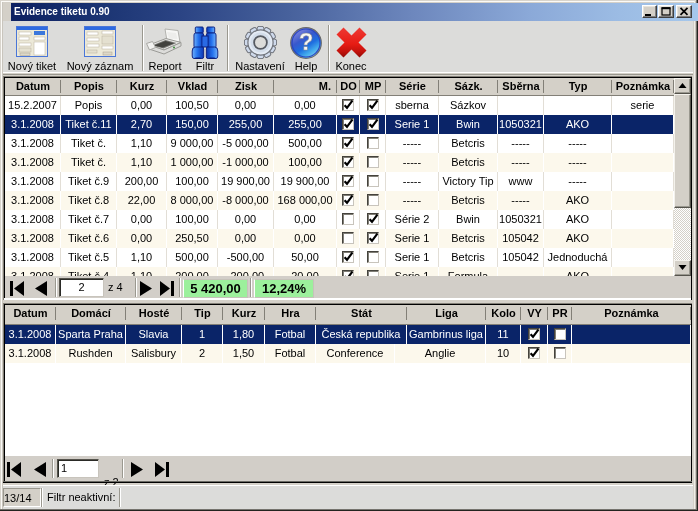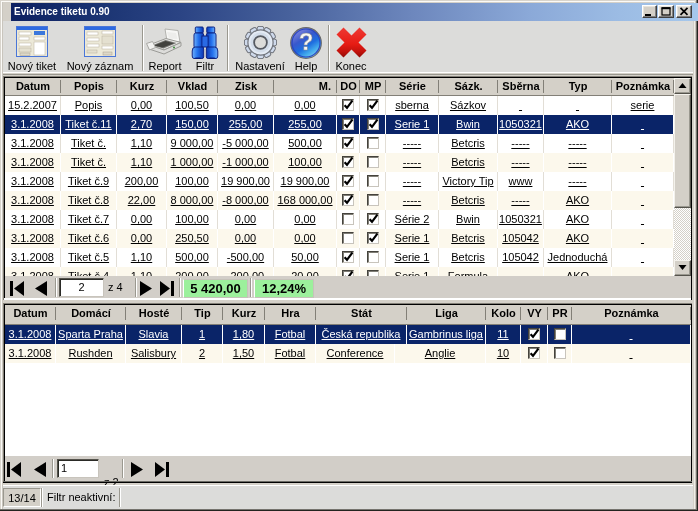--- a/index.html
+++ b/index.html
@@ -19,21 +19,21 @@
 .tbtn .lb { margin-top:1px; line-height:12px; white-space:nowrap; }
 .tsep { position:absolute; top:4px; height:46px; width:2px; border-left:1px solid #9a988f; border-right:1px solid #fff; }
 
 .panel { position:absolute; left:3px; width:688px; background:#fff; }
 .pb { position:absolute; background:#000; }
 
 .hdrrow { position:absolute; display:flex; background:#d4d0c8; height:18px; border-bottom:1px solid #827f77; }
 .hc { position:relative; height:17px; text-align:center; font-weight:bold; font-size:11px; line-height:17px; color:#000; }
 .hc::after { content:''; position:absolute; right:0; top:2px; bottom:2px; width:1px; background:#827f77; }
 .rows { position:absolute; overflow:hidden; }
-.row { display:flex; height:19px;text-decoration:underline; }
+.row { display:flex; height:19px; }
 .row.w { background:#fff; }
 .row.c { background:#fcf8ec; }
 .row.s { background:#0a2468; color:#fff; }
 .dc { height:19px; text-align:center; font-size:11px; line-height:19px; overflow:hidden; white-space:nowrap; }
 .row.w .dc { border-right:1px solid #e2ded6; }
 .row.c .dc { border-right:1px solid #fff; }
 .row.s .dc { border-right:1px solid #fff; }
 .cb { display:inline-block; width:12px; height:12px; background:#fff; vertical-align:middle; margin-top:-3px;
   border:1px solid; border-color:#44423c #c8c4bc #c8c4bc #44423c; box-shadow:inset 1px 1px 0 #807e76; }
 .cb svg { display:block; margin:0px 0 0 0px; }
@@ -537,17 +537,17 @@
     </svg>
   <svg class="nv" style="left:150px;top:6px" width="14" height="15" viewBox="0 0 14 15">
       <polygon points="0,0 0,15 10,7.5" fill="#000"></polygon>
       <rect x="11" y="0" width="3" height="15" fill="#000"></rect>
     </svg>
 </div>
 <div class="pb" style="left:3px;top:481px;width:689px;height:1px;background:#6a6a64"></div>
 <div class="pb" style="left:3px;top:482px;width:689px;height:1px"></div>
 
 <div id="status">
-  <div class="spanel" style="left:0px;width:38px;background:#d4d0c8;border:1px solid;border-color:#9a988f #fff #fff #9a988f;text-align:center">13/14</div>
+  <div class="spanel" style="left:0px;width:38px;background:#d4d0c8;border:1px solid;border-color:#9a988f #fff #fff #9a988f;text-align:left">13/14</div>
   <div class="sdiv" style="left:38px"></div>
   <div class="spanel" style="left:44px">Filtr neaktivní:</div>
   <div class="sdiv" style="left:116px"></div>
 </div>
 
 </body></html>

